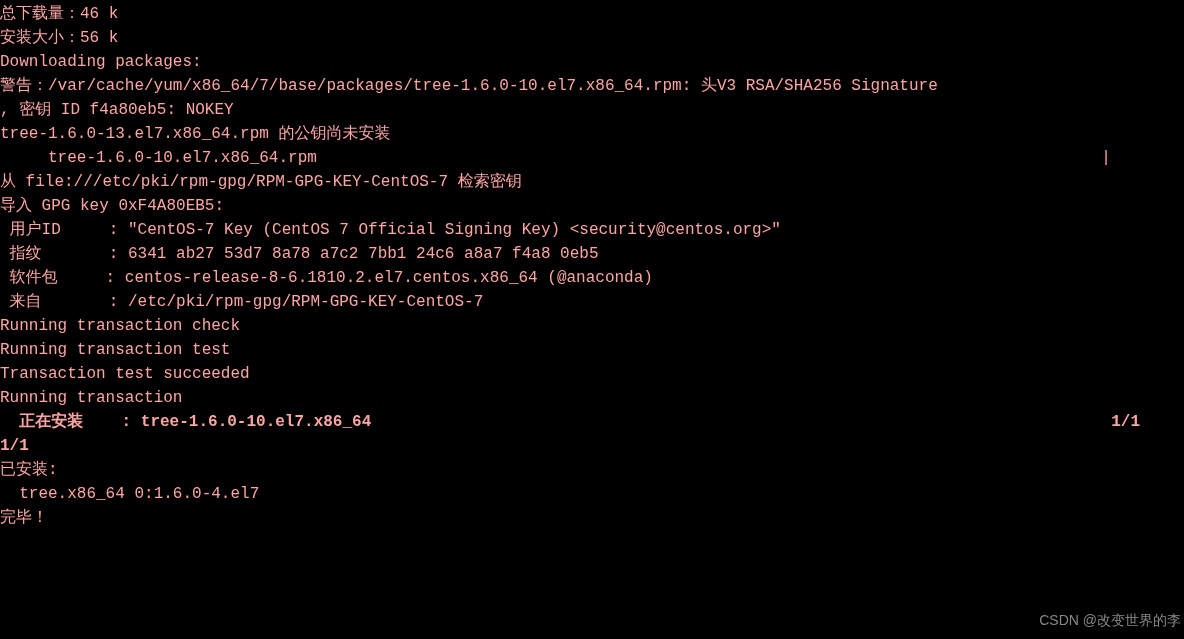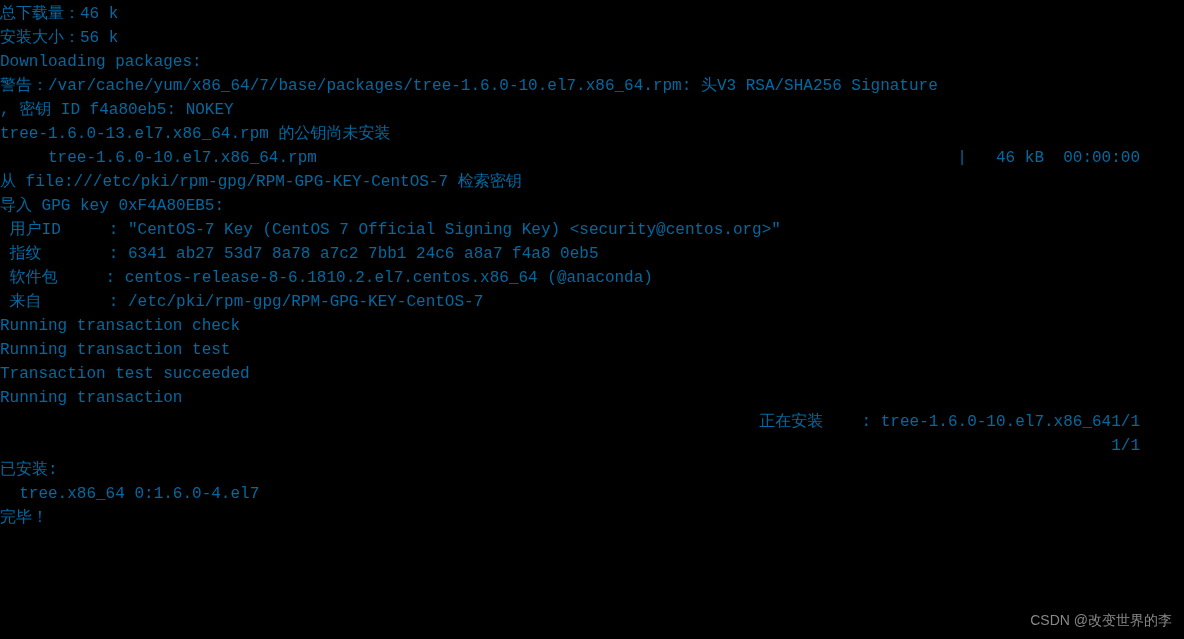--- a/index.html
+++ b/index.html
@@ -14,66 +14,66 @@
       font-size: 16px;
       line-height: 1.5;
       width: 1184px;
       height: 639px;
       overflow: hidden;
       position: relative;
       padding: 2px 0;
     }
     .term-line {
       white-space: pre;
-      color: #0369a1;
+      color: #fca5a5;
     }
     .progress-line {
       display: flex;
       width: 1140px;
     }
     .progress-left {
       flex: 0 0 auto;
       margin-left: 48px;
     }
     .progress-bar {
       flex: 1;
       text-align: right;
       padding-right: 10px;
     }
     .progress-right {
       flex: 0 0 auto;
     }
     .install-line {
       display: flex;
       width: 1140px;
-      justify-content: flex-end;
+      justify-content: space-between;
+      font-weight: bold;
     }
     .watermark {
       position: absolute;
       bottom: 8px;
-      right: 12px;
+      right: 3px;
       color: #888888;
       font-size: 14px;
       font-family: Arial, sans-serif;
     }
   </style>
 </head>
 <body>
 
 <div class="term-line">总下载量：46 k</div>
 <div class="term-line">安装大小：56 k</div>
 <div class="term-line">Downloading packages:</div>
 <div class="term-line">警告：/var/cache/yum/x86_64/7/base/packages/tree-1.6.0-10.el7.x86_64.rpm: 头V3 RSA/SHA256 Signature</div>
 <div class="term-line">, 密钥 ID f4a80eb5: NOKEY</div>
 <div class="term-line">tree-1.6.0-13.el7.x86_64.rpm 的公钥尚未安装</div>
 
 <div class="progress-line">
   <span class="progress-left term-line">tree-1.6.0-10.el7.x86_64.rpm</span>
   <span class="progress-bar term-line">|  </span>
-  <span class="progress-right term-line">46 kB  00:00:00</span>
 </div>
 
 <div class="term-line">从 file:///etc/pki/rpm-gpg/RPM-GPG-KEY-CentOS-7 检索密钥</div>
 <div class="term-line">导入 GPG key 0xF4A80EB5:</div>
 <div class="term-line"> 用户ID     : "CentOS-7 Key (CentOS 7 Official Signing Key) &lt;security@centos.org&gt;"</div>
 <div class="term-line"> 指纹       : 6341 ab27 53d7 8a78 a7c2 7bb1 24c6 a8a7 f4a8 0eb5</div>
 <div class="term-line"> 软件包     : centos-release-8-6.1810.2.el7.centos.x86_64 (@anaconda)</div>
 <div class="term-line"> 来自       : /etc/pki/rpm-gpg/RPM-GPG-KEY-CentOS-7</div>
 <div class="term-line">Running transaction check</div>
 <div class="term-line">Running transaction test</div>

